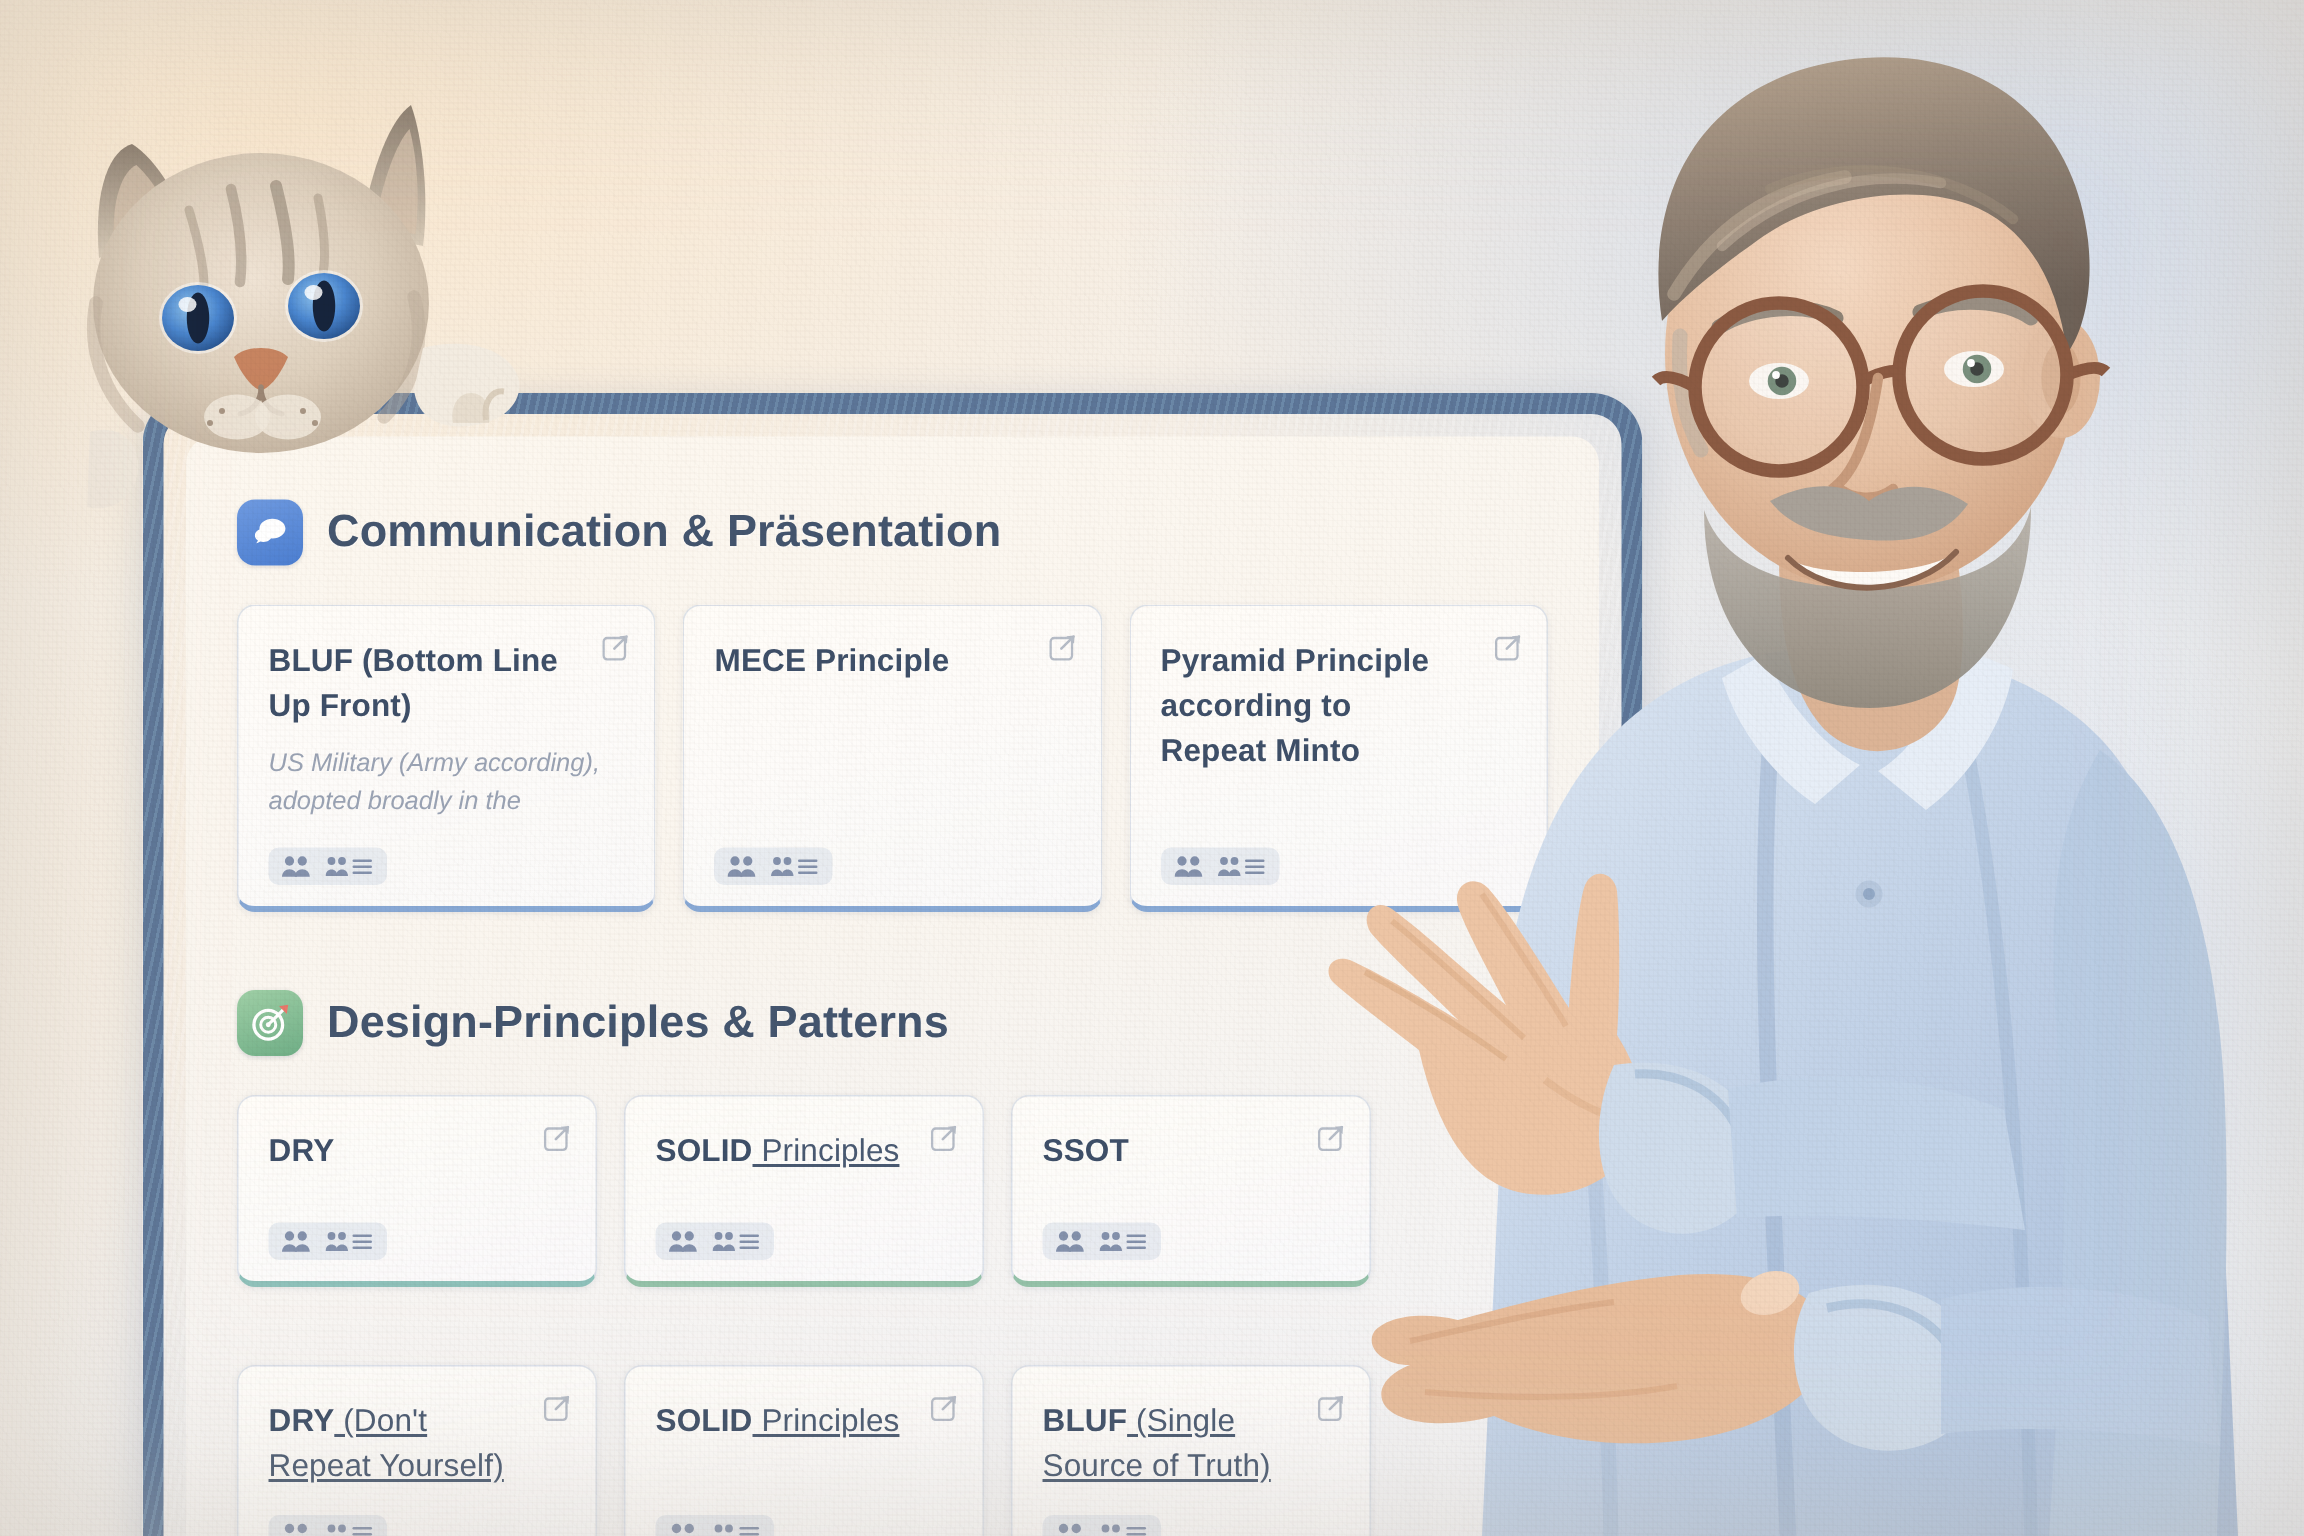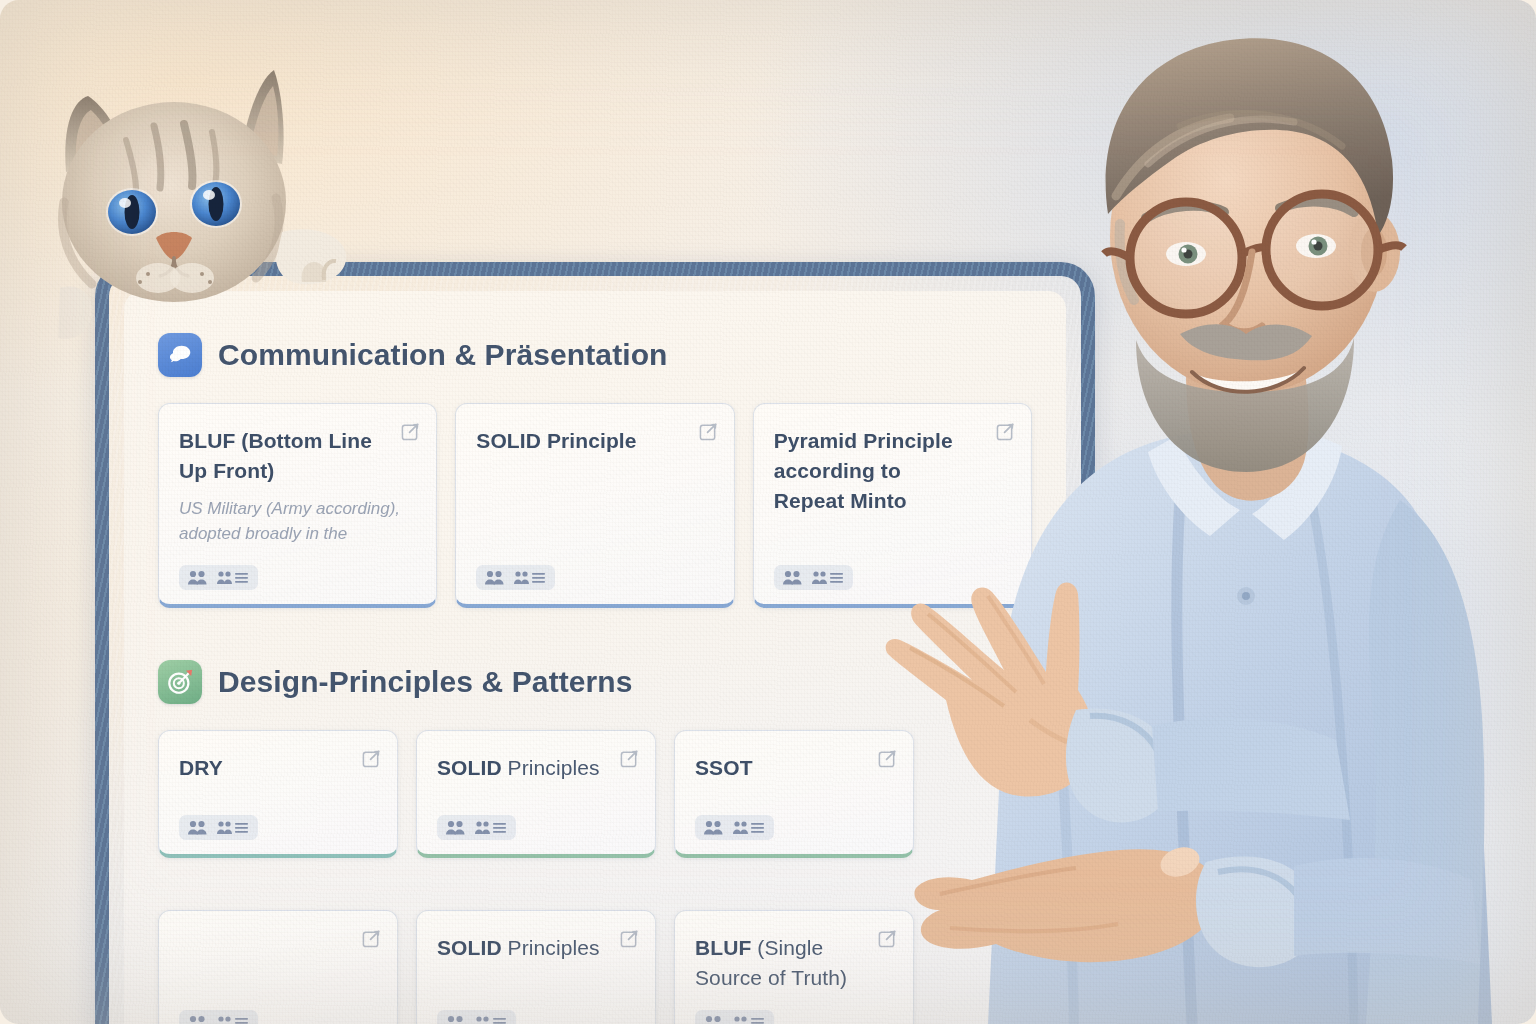--- a/index.html
+++ b/index.html
@@ -18,21 +18,20 @@
     position: absolute;
     inset: 0;
     overflow: hidden;
     background:
       radial-gradient(ellipse 60% 45% at 12% 8%, rgba(248,230,205,.95) 0%, rgba(248,230,205,0) 70%),
       radial-gradient(ellipse 55% 50% at 88% 14%, rgba(205,216,233,.80) 0%, rgba(205,216,233,0) 72%),
       radial-gradient(ellipse 70% 55% at 50% 92%, rgba(206,216,234,.72) 0%, rgba(206,216,234,0) 70%),
       radial-gradient(ellipse 40% 35% at 78% 62%, rgba(198,210,231,.55) 0%, rgba(198,210,231,0) 72%),
       radial-gradient(ellipse 45% 40% at 30% 55%, rgba(250,238,220,.70) 0%, rgba(250,238,220,0) 70%),
       linear-gradient(150deg, #fbf3e7 0%, #f6efe6 38%, #eef0f3 70%, #e8ecf3 100%);
-    border-radius: 19px;
   }
   
   #grain {
     position: absolute; inset: 0; pointer-events: none; opacity: .5;
     background-image:
       repeating-linear-gradient(91deg, rgba(140,120,100,.055) 0 1px, rgba(0,0,0,0) 1px 3px),
       repeating-linear-gradient(1deg, rgba(140,120,100,.05) 0 1px, rgba(0,0,0,0) 1px 4px),
       repeating-linear-gradient(46deg, rgba(120,130,150,.04) 0 1px, rgba(0,0,0,0) 1px 5px);
     mix-blend-mode: multiply;
   }
@@ -115,21 +114,21 @@
   .card.accent-none  { border-bottom: 1px solid rgba(150,170,200,.30); }
 
   .card-title {
     font-size: 21px;
     font-weight: 700;
     color: #3e4f68;
     line-height: 1.42;
     padding-right: 34px;
     letter-spacing: .1px;
   }
-  .card-title .light { font-weight: 400; color: #4a5a72; }
+  .card-title .light { font-weight: 400; color: #4a5a72; text-decoration: underline; }
   .card-sub {
     margin-top: 10px;
     font-size: 17px;
     font-style: italic;
     color: #9aa3b4;
     line-height: 1.5;
   }
   .card-spacer { flex: 1 1 auto; min-height: 8px; }
 
   .link-icon {
@@ -209,21 +208,21 @@
       </div>
 
       <div class="card accent-blue">
         <div class="link-icon">
           <svg viewBox="0 0 20 20">
               <rect x="1.5" y="3.5" width="15" height="15" rx="2.5" fill="none" stroke="#7d8aa0" stroke-width="1.6"></rect>
               <path d="M9 11 L17.5 2.5" stroke="#7d8aa0" stroke-width="1.8" fill="none" stroke-linecap="round"></path>
               <path d="M12.5 2.2 L18.3 1.8 L17.9 7.6 Z" fill="#7d8aa0"></path>
             </svg>
         </div>
-        <div class="card-title">SOLID Principle</div>
+        <div class="card-title">MECE Principle</div>
         <div class="card-spacer"></div>
         <div class="people-badge">
           <svg width="22" height="15" viewBox="0 0 22 15">
               <circle cx="5" cy="4" r="3.1" fill="#8491ac"></circle>
               <circle cx="13.5" cy="4" r="3.1" fill="#8491ac"></circle>
               <path d="M0 14.5c0-3 2.3-5 5-5s5 2 5 5z" fill="#8491ac"></path>
               <path d="M8.5 14.5c0-3 2.3-5 5-5s5 2 5 5z" fill="#8491ac"></path>
             </svg>
           <svg width="32" height="15" viewBox="0 0 32 15">
               <circle cx="4" cy="4" r="2.6" fill="#8491ac"></circle>
@@ -371,20 +370,21 @@
 
     <div class="grid r3">
       <div class="card accent-none">
         <div class="link-icon">
           <svg viewBox="0 0 20 20">
               <rect x="1.5" y="3.5" width="15" height="15" rx="2.5" fill="none" stroke="#7d8aa0" stroke-width="1.6"></rect>
               <path d="M9 11 L17.5 2.5" stroke="#7d8aa0" stroke-width="1.8" fill="none" stroke-linecap="round"></path>
               <path d="M12.5 2.2 L18.3 1.8 L17.9 7.6 Z" fill="#7d8aa0"></path>
             </svg>
         </div>
+        <div class="card-title"><span>DRY</span><span class="light"> (Don't Repeat Yourself)</span></div>
         <div class="card-spacer"></div>
         <div class="people-badge">
           <svg width="22" height="15" viewBox="0 0 22 15">
               <circle cx="5" cy="4" r="3.1" fill="#8491ac"></circle>
               <circle cx="13.5" cy="4" r="3.1" fill="#8491ac"></circle>
               <path d="M0 14.5c0-3 2.3-5 5-5s5 2 5 5z" fill="#8491ac"></path>
               <path d="M8.5 14.5c0-3 2.3-5 5-5s5 2 5 5z" fill="#8491ac"></path>
             </svg>
           <svg width="32" height="15" viewBox="0 0 32 15">
               <circle cx="4" cy="4" r="2.6" fill="#8491ac"></circle>

